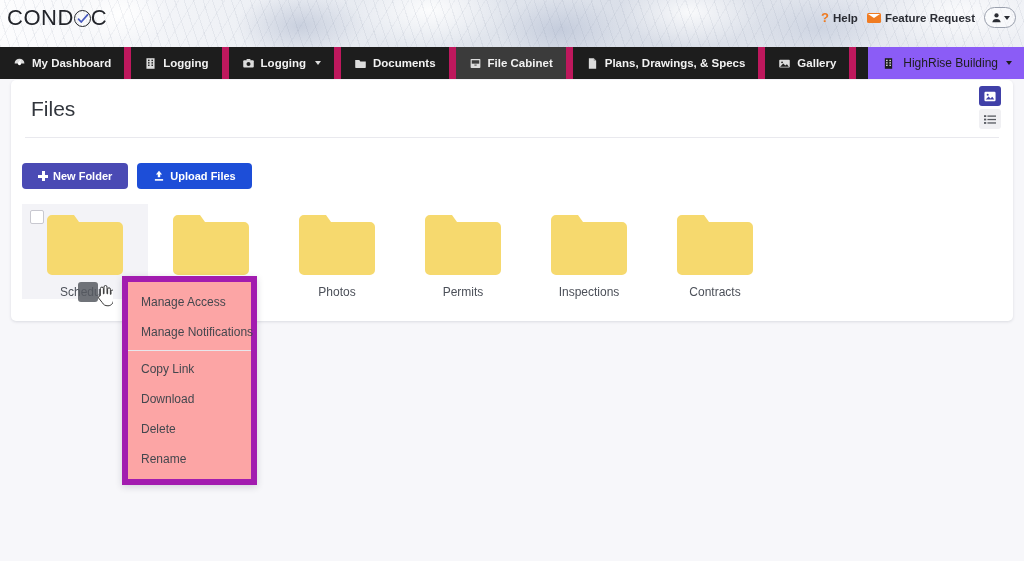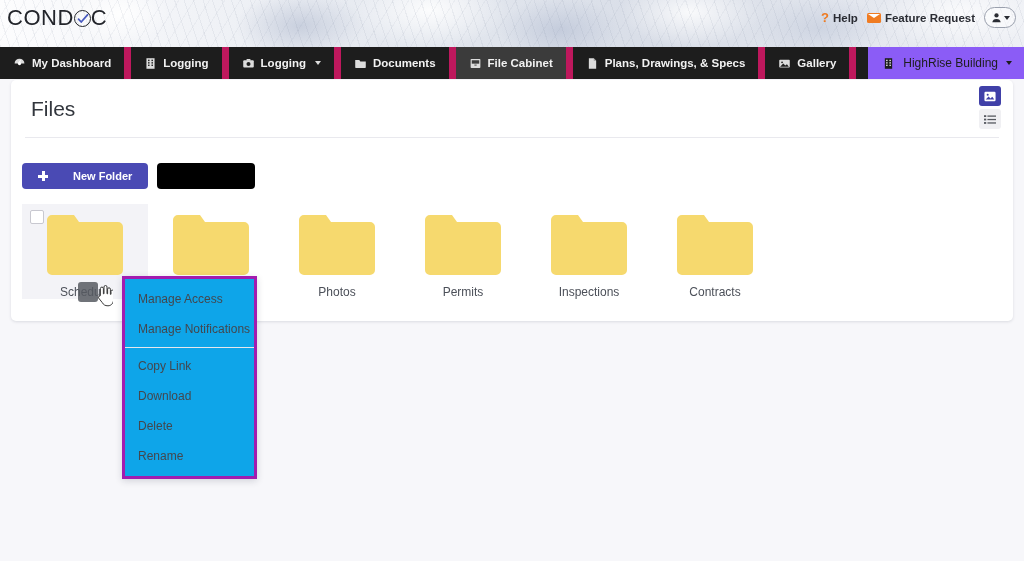--- a/index.html
+++ b/index.html
@@ -130,27 +130,27 @@
   .vt-btn.active { background: #4040a8; }
   .vt-btn.idle { background: #f0f0f3; }
 
   .divider { height: 1px; background: #e9e9ee; margin: 0 14px; }
 
   .toolbar {
     display: flex; align-items: center;
     padding: 14px 20px 0 11px; position: relative; height: 62px;
   }
   .btn {
-    display: inline-flex; align-items: center; gap: 25px;
+    display: inline-flex; align-items: center; gap: 5px;
     height: 26px; padding: 0 16px; border-radius: 4px;
     font-size: 11px; font-weight: bold; color: #fff; cursor: pointer;
     border: none;
   }
   .btn-primary { background: #4a4ab4; }
-  .btn-dark { background: #000000; margin-left: 9px; flex-direction: column; }
+  .btn-dark { background: #1d4ed8; margin-left: 9px; }
   .plus {
     position: relative; width: 10px; height: 10px; display:inline-block;
   }
   .plus::before, .plus::after {
     content:""; position:absolute; background:#fff;
   }
   .plus::before { left:0; top:4px; width:10px; height:2.5px; }
   .plus::after  { top:0; left:4px; width:2.5px; height:10px; }
 
   .search-wrap {
@@ -194,22 +194,22 @@
     background: #575a62; opacity: .85;
   }
   .cursor-hand {
     position: absolute; left: 96px; top: 285px;
     width: 17px; height: 22px; z-index: 40; pointer-events: none;
   }
 
   
   .ctx-menu {
     position: absolute; left: 122px; top: 276px;
-    width: 135px; background: #0ea5e9;
-    border: 3px solid #a21caf;
+    width: 135px; background: #fca5a5;
+    border: 6px solid #a21caf;
     box-shadow: 0 2px 7px rgba(20,25,50,.16);
     z-index: 30; padding: 5px 0;
   }
   .ctx-item {
     padding: 8px 13px; font-size: 12px; color: #44474e;
     cursor: pointer; white-space: nowrap;
   }
   .ctx-sep { height: 1px; background: #e7e7ec; margin: 3px 0; }
 </style>
 </head>

